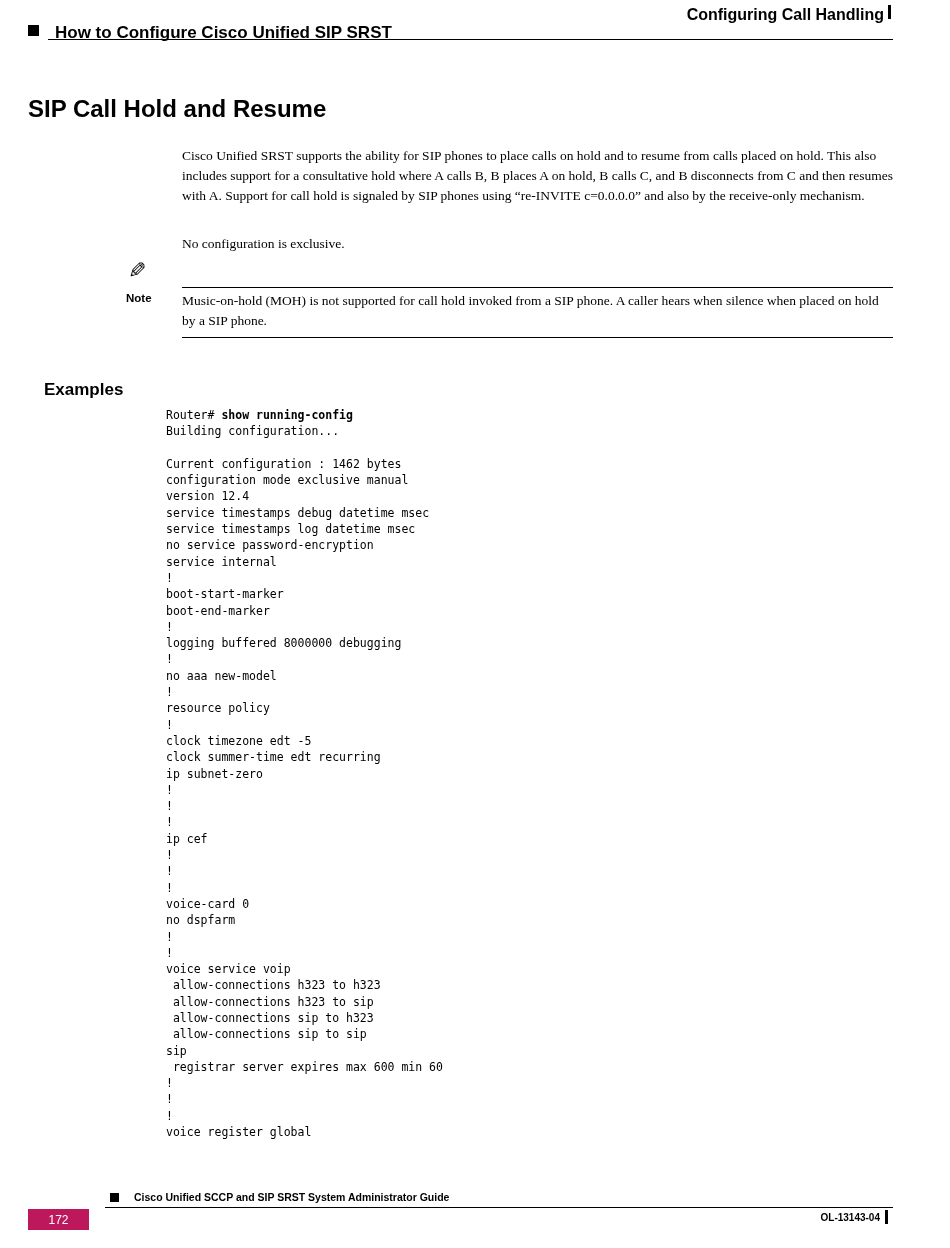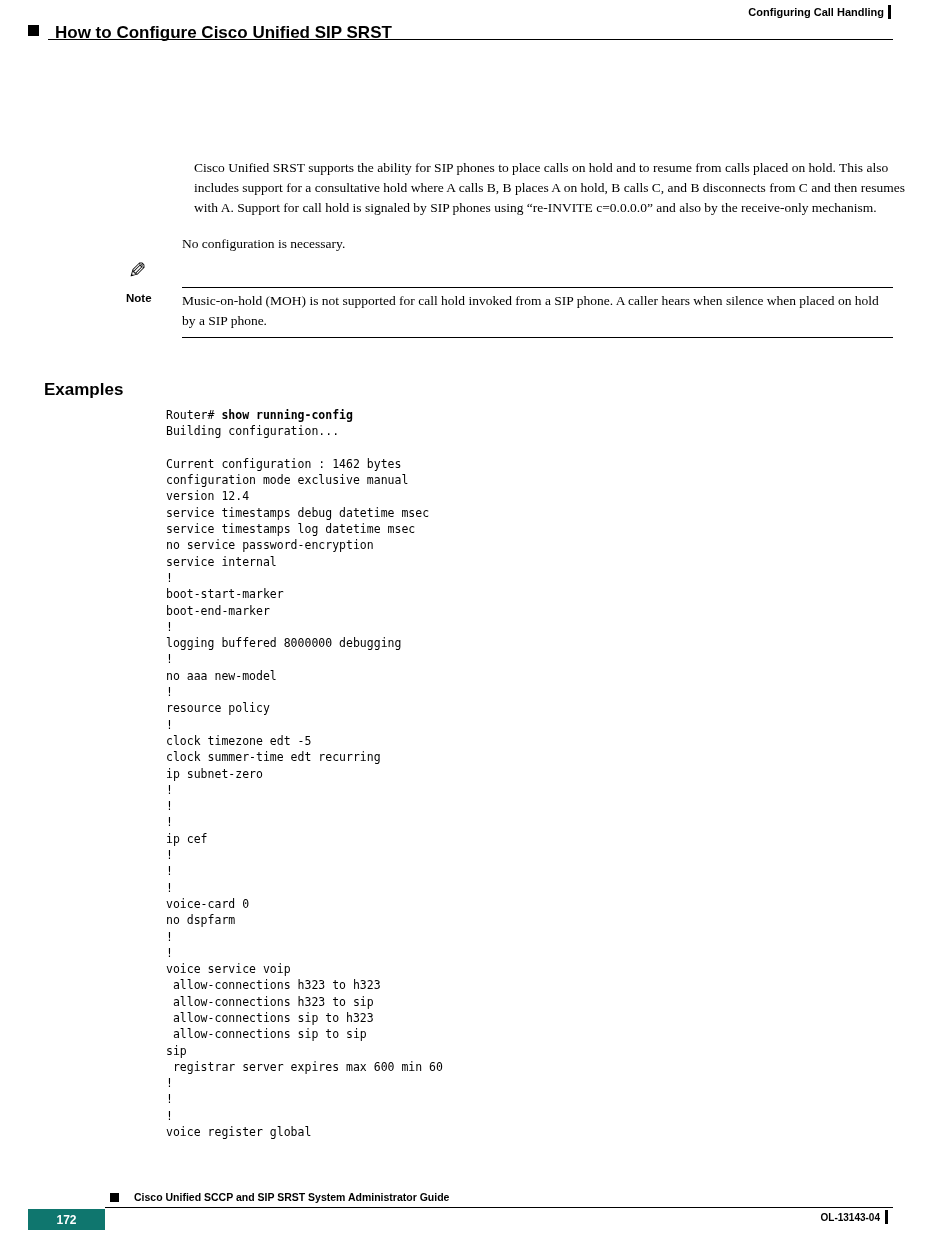--- a/index.html
+++ b/index.html
@@ -9,21 +9,21 @@
     margin:0 auto;
     background:#ffffff;
     font-family:"Liberation Serif", serif;
     color:#000;
     overflow:hidden;
   }
   
   .hdr-right {
     position:absolute; top:6px; right:66px;
     font-family:"Liberation Sans", sans-serif;
-    font-weight:bold; font-size:11px; text-align:left;
+    font-weight:bold; font-size:16px; text-align:left;
   }
   .hdr-right-bar {
     position:absolute; top:5px; right:59px;
     width:3px; height:14px; background:#000;
   }
   .hdr-left-square {
     position:absolute; top:25px; left:28px;
     width:11px; height:11px; background:#000;
   }
   .hdr-left {
@@ -36,21 +36,21 @@
     width:845px; height:1px; background:#000;
   }
   
   .title {
     position:absolute; top:95px; left:28px;
     font-family:"Liberation Sans", sans-serif;
     font-weight:bold; font-size:24px; margin:0;
   }
   .para1 {
     position:absolute; top:146px; left:182px; width:712px;
-    font-size:13.5px; line-height:20px; margin:12px;
+    font-size:13.5px; line-height:20px; margin:0;
     text-align:left;
   }
   .para2 {
     position:absolute; top:234px; left:182px; width:712px;
     font-size:13.5px; line-height:20px; margin:0;
   }
   .note-pencil {
     position:absolute; top:260px; left:128px;
     font-size:22px; line-height:22px;
     transform:scaleX(-1);
@@ -93,23 +93,23 @@
     position:absolute; top:1191px; left:134px;
     font-family:"Liberation Sans", sans-serif;
     font-weight:bold; font-size:10.5px;
   }
   .ftr-rule {
     position:absolute; top:1207px; left:105px;
     width:788px; height:1px; background:#000;
   }
   .ftr-pagebox {
     position:absolute; top:1209px; left:28px;
-    width:77px; height:21px; background:#0f766e;
+    width:61px; height:21px; background:#be185d;
     color:#fff; font-family:"Liberation Sans", sans-serif;
-    font-weight:bold; font-size:12px;
+    font-weight:normal; font-size:12px;
     display:flex; align-items:center; justify-content:center;
   }
   .ftr-doc {
     position:absolute; top:1212px; right:70px;
     font-family:"Liberation Sans", sans-serif;
     font-weight:bold; font-size:10px;
   }
   .ftr-doc-bar {
     position:absolute; top:1210px; right:62px;
     width:3px; height:14px; background:#000;
@@ -119,23 +119,24 @@
 <body>
 
 <div class="page">
 
   <div class="hdr-right">Configuring Call Handling</div>
   <div class="hdr-right-bar"></div>
   <div class="hdr-left-square"></div>
   <div class="hdr-left">How to Configure Cisco Unified SIP SRST</div>
   <div class="hdr-rule"></div>
 
+  <h1 class="title">SIP Call Hold and Resume</h1>
 
   <p class="para1">Cisco Unified SRST supports the ability for SIP phones to place calls on hold and to resume from calls placed on hold. This also includes support for a consultative hold where A calls B, B places A on hold, B calls C, and B disconnects from C and then resumes with A. Support for call hold is signaled by SIP phones using “re-INVITE c=0.0.0.0” and also by the receive-only mechanism.</p>
-  <p class="para2">No configuration is necessary.</p>
+  <p class="para2">No configuration is exclusive.</p>
 
   <span class="note-pencil">✎</span>
   <div class="note-label">Note</div>
   <div class="note-rule-top"></div>
   <p class="note-text">Music-on-hold (MOH) is not supported for call hold invoked from a SIP phone. A caller hears when silence when placed on hold by a SIP phone.</p>
   <div class="note-rule-bottom"></div>
 
   <h2 class="examples-heading">Examples</h2>
 
   <div class="code"><span>Router# </span><span class="bold">show running-config</span>

